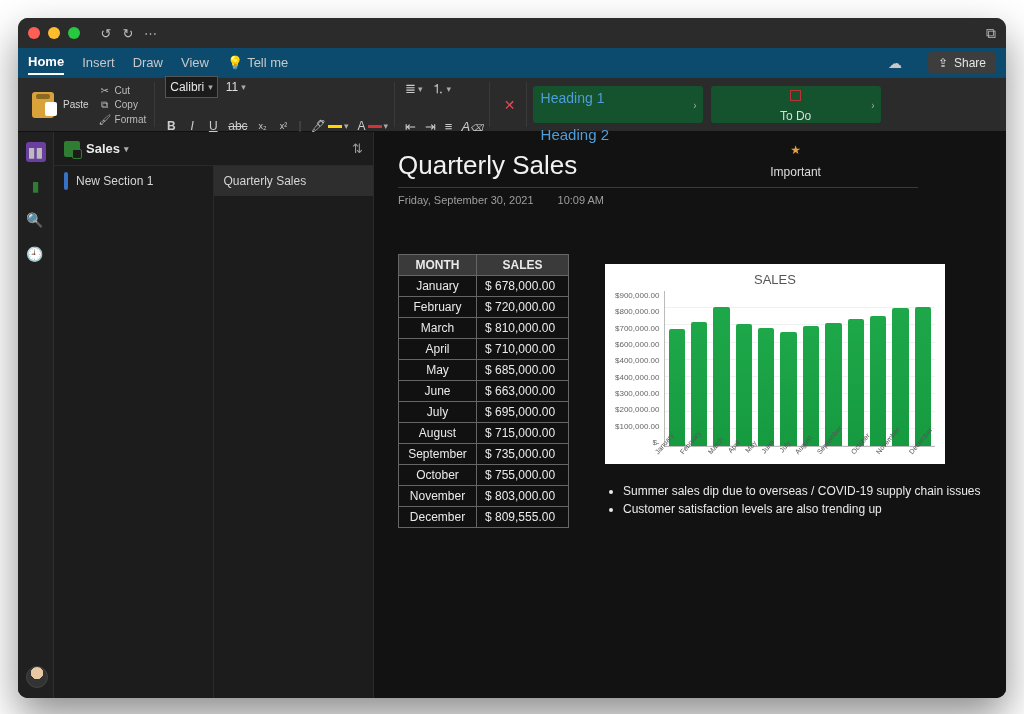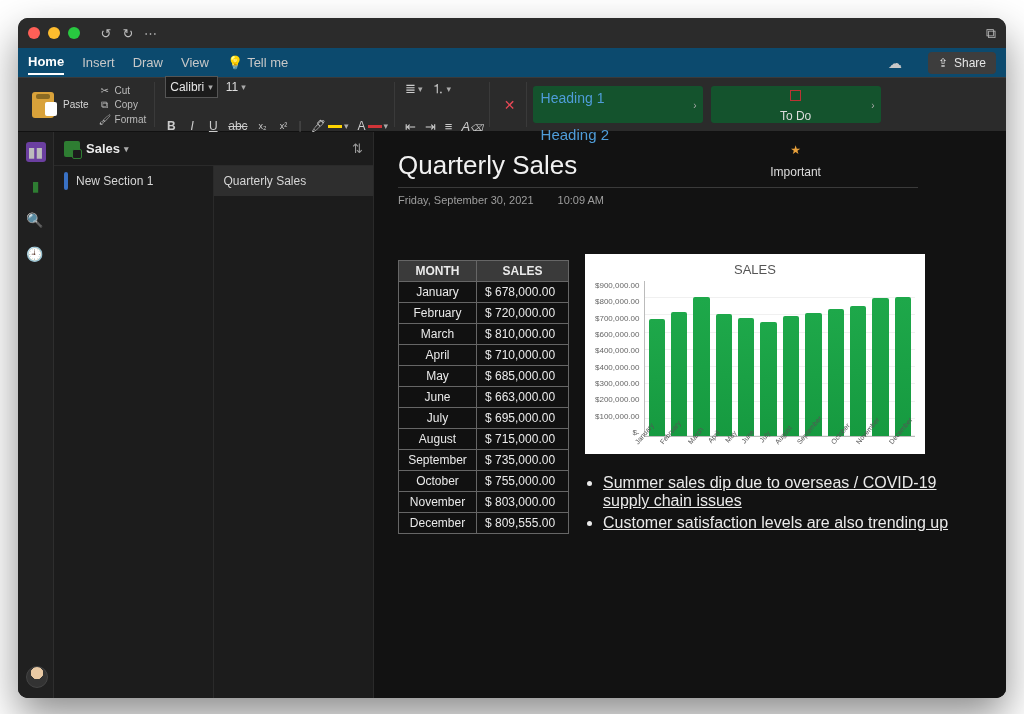--- a/index.html
+++ b/index.html
@@ -163,21 +163,21 @@
   }
 
   
   .page {
     flex:1; background:#121212; overflow:auto; padding:18px 24px 24px 24px;
   }
   .page-title { font-size:26px; font-weight:400; color:#f1f1f1; }
   .title-underline{ border-bottom:1px solid #3a3a3a; margin-top:6px; margin-bottom:6px; width:520px;}
   .page-meta{ color:#9e9e9e; font-size:11px; display:flex; gap:24px;}
 
-  .content-row{ display:flex; gap:16px; margin-top:48px; align-items:flex-end;}
+  .content-row{ display:flex; gap:36px; margin-top:48px; align-items:center;}
   table.sales {
     border-collapse:collapse; font-size:12px; color:#eaeaea;
   }
   table.sales th, table.sales td{
     border:1px solid #666; padding:3px 8px; background:#111;
   }
   table.sales th{ background:#3a3a3a; color:#eaeaea; font-weight:700; text-align:center;}
   table.sales td.month{ text-align:center; min-width:78px;}
   table.sales td.val{ text-align:left; min-width:92px;}
 
@@ -201,21 +201,21 @@
     display:flex; align-items:flex-end; justify-content:center;
     border-radius:2px 2px 0 0;
   }
   .x-axis{ display:flex; font-size:7px; color:#555; padding-left:34px;}
   .x-axis span{
     flex:1 1 0; text-align:center; transform:rotate(-50deg); transform-origin:top left;
     white-space:nowrap; padding-top:6px;
   }
 
   .bullets{
-    margin-top:18px; color:#eaeaea; font-size:16px;text-decoration:underline;
+    margin-top:18px; color:#eaeaea; font-size:12px;
   }
   .bullets li{ margin-left:18px; padding:2px 0;}
 
   
   .avatar-corner{
     position:absolute; left:8px; bottom:10px; width:22px; height:22px; border-radius:50%;
     background: radial-gradient(circle at 50% 30%, #e8c9a4 0 35%, #333 36% 100%);
     border:1px solid #444;
   }
 </style>

